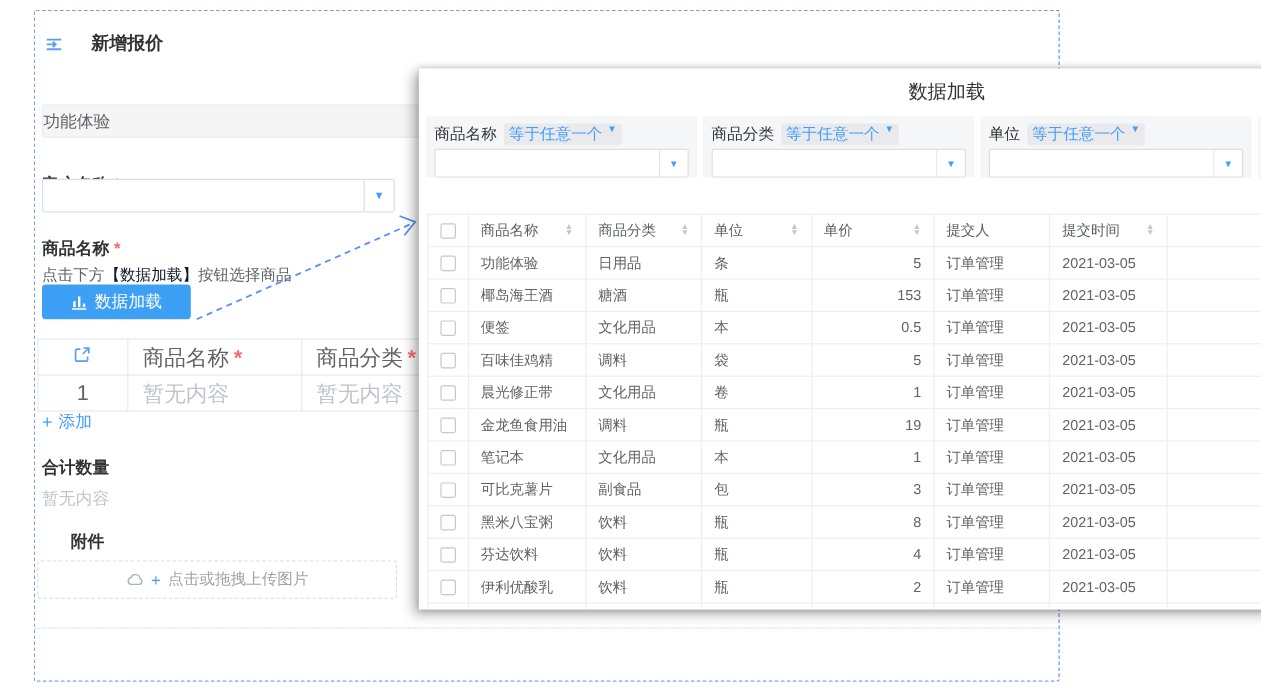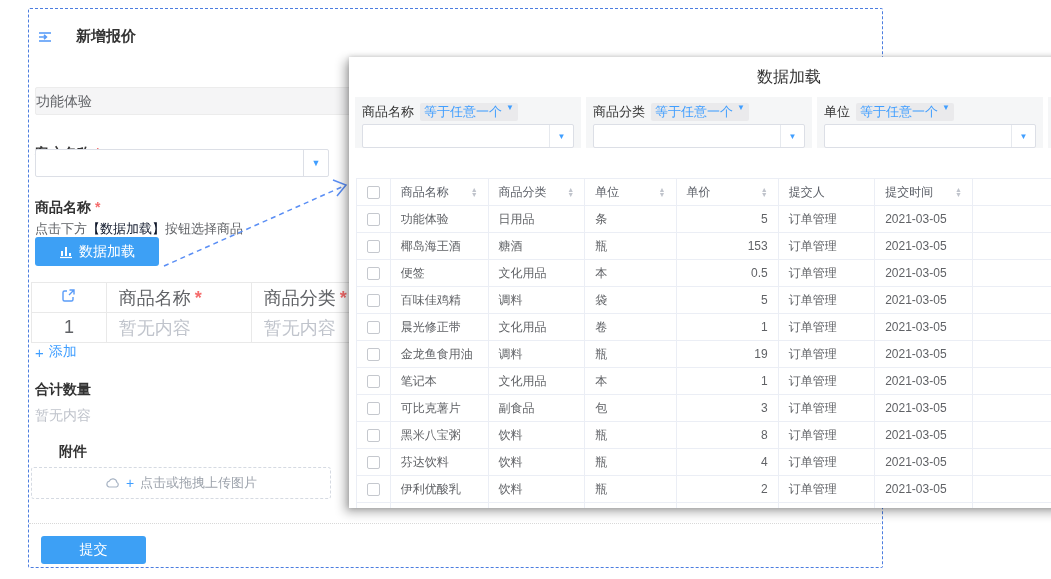--- a/index.html
+++ b/index.html
@@ -161,21 +161,20 @@
     <div class="flabel" style="top:434px;padding-left:24px;">附件</div>
     <div class="upload">
       <svg width="15" height="12" viewBox="0 0 15 12">
         <path d="M4 10 A3 3 0 0 1 4.2 4.2 A4 4 0 0 1 11.8 5.2 A2.6 2.6 0 0 1 11.5 10 Z" stroke="#a8b4c4" stroke-width="1.2" fill="none"></path>
       </svg>
       <span class="plus">+</span>
       <span>点击或拖拽上传图片</span>
     </div>
 
     <div class="sep"></div>
-    <button class="submit-btn">提交</button>
   </div>
 
   <svg class="arrow-svg" width="200" height="112" viewBox="0 0 200 112">
     <path d="M6 98 L186 18" stroke="#5b8ff5" stroke-width="1.5" fill="none" stroke-dasharray="5 4"></path>
     <path d="M175 12 L188 17 L179 28" stroke="#5b8ff5" stroke-width="1.5" fill="none"></path>
   </svg>
 
   <div class="modal">
     <div class="modal-title">数据加载</div>
     <div class="filters">

